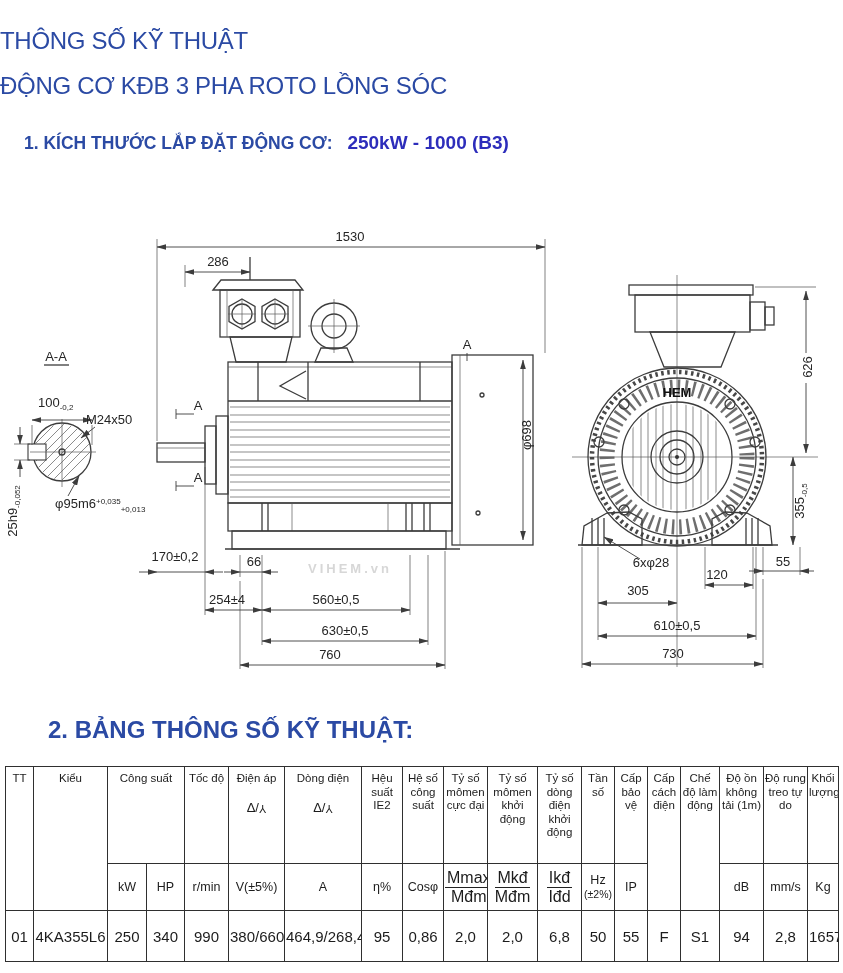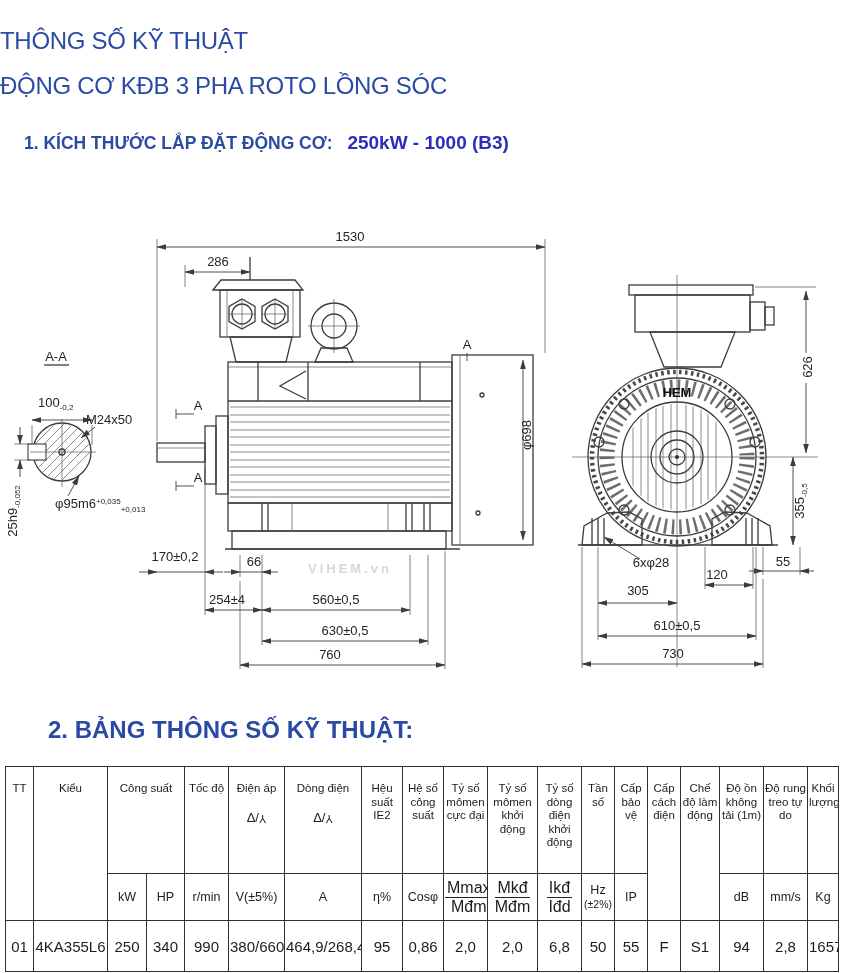--- a/index.html
+++ b/index.html
@@ -31,21 +31,21 @@
   .logo{font-weight:700;fill:#111;}
   
   #spec-table{
     position:absolute;top:766px;left:5px;width:833px;
     border-collapse:collapse;table-layout:fixed;
     font-family:"Liberation Sans", sans-serif;color:#1c1c1c;
   }
   #spec-table th,#spec-table td{
     border:1.6px solid var(--tbl);padding:1px 1px;overflow:hidden;
   }
-  #spec-table th{font-weight:400;font-size:11.5px;line-height:1.18;vertical-align:top;padding-top:15px;}
+  #spec-table th{font-weight:400;font-size:11.5px;line-height:1.18;vertical-align:top;padding-top:5px;}
   #spec-table .units th{vertical-align:middle;font-size:12.5px;padding-top:1px;height:44px;}
   #spec-table .hrow th{height:90px;}
   #spec-table td{font-size:15px;text-align:center;height:48px;vertical-align:middle;}
   #spec-table th{text-align:center;}
   .sym{margin-top:14px;font-size:13px;}
   .wye{display:inline-block;transform:scaleY(-1);font-size:11px;}
   .fr{display:inline-flex;flex-direction:column;line-height:1.1;font-size:16px;}
   .fr .ft{border-bottom:1.2px solid #222;padding:0 2px;}
   .hz2{font-size:10.5px;}
   .v5{font-size:12px;margin-left:36px;}

